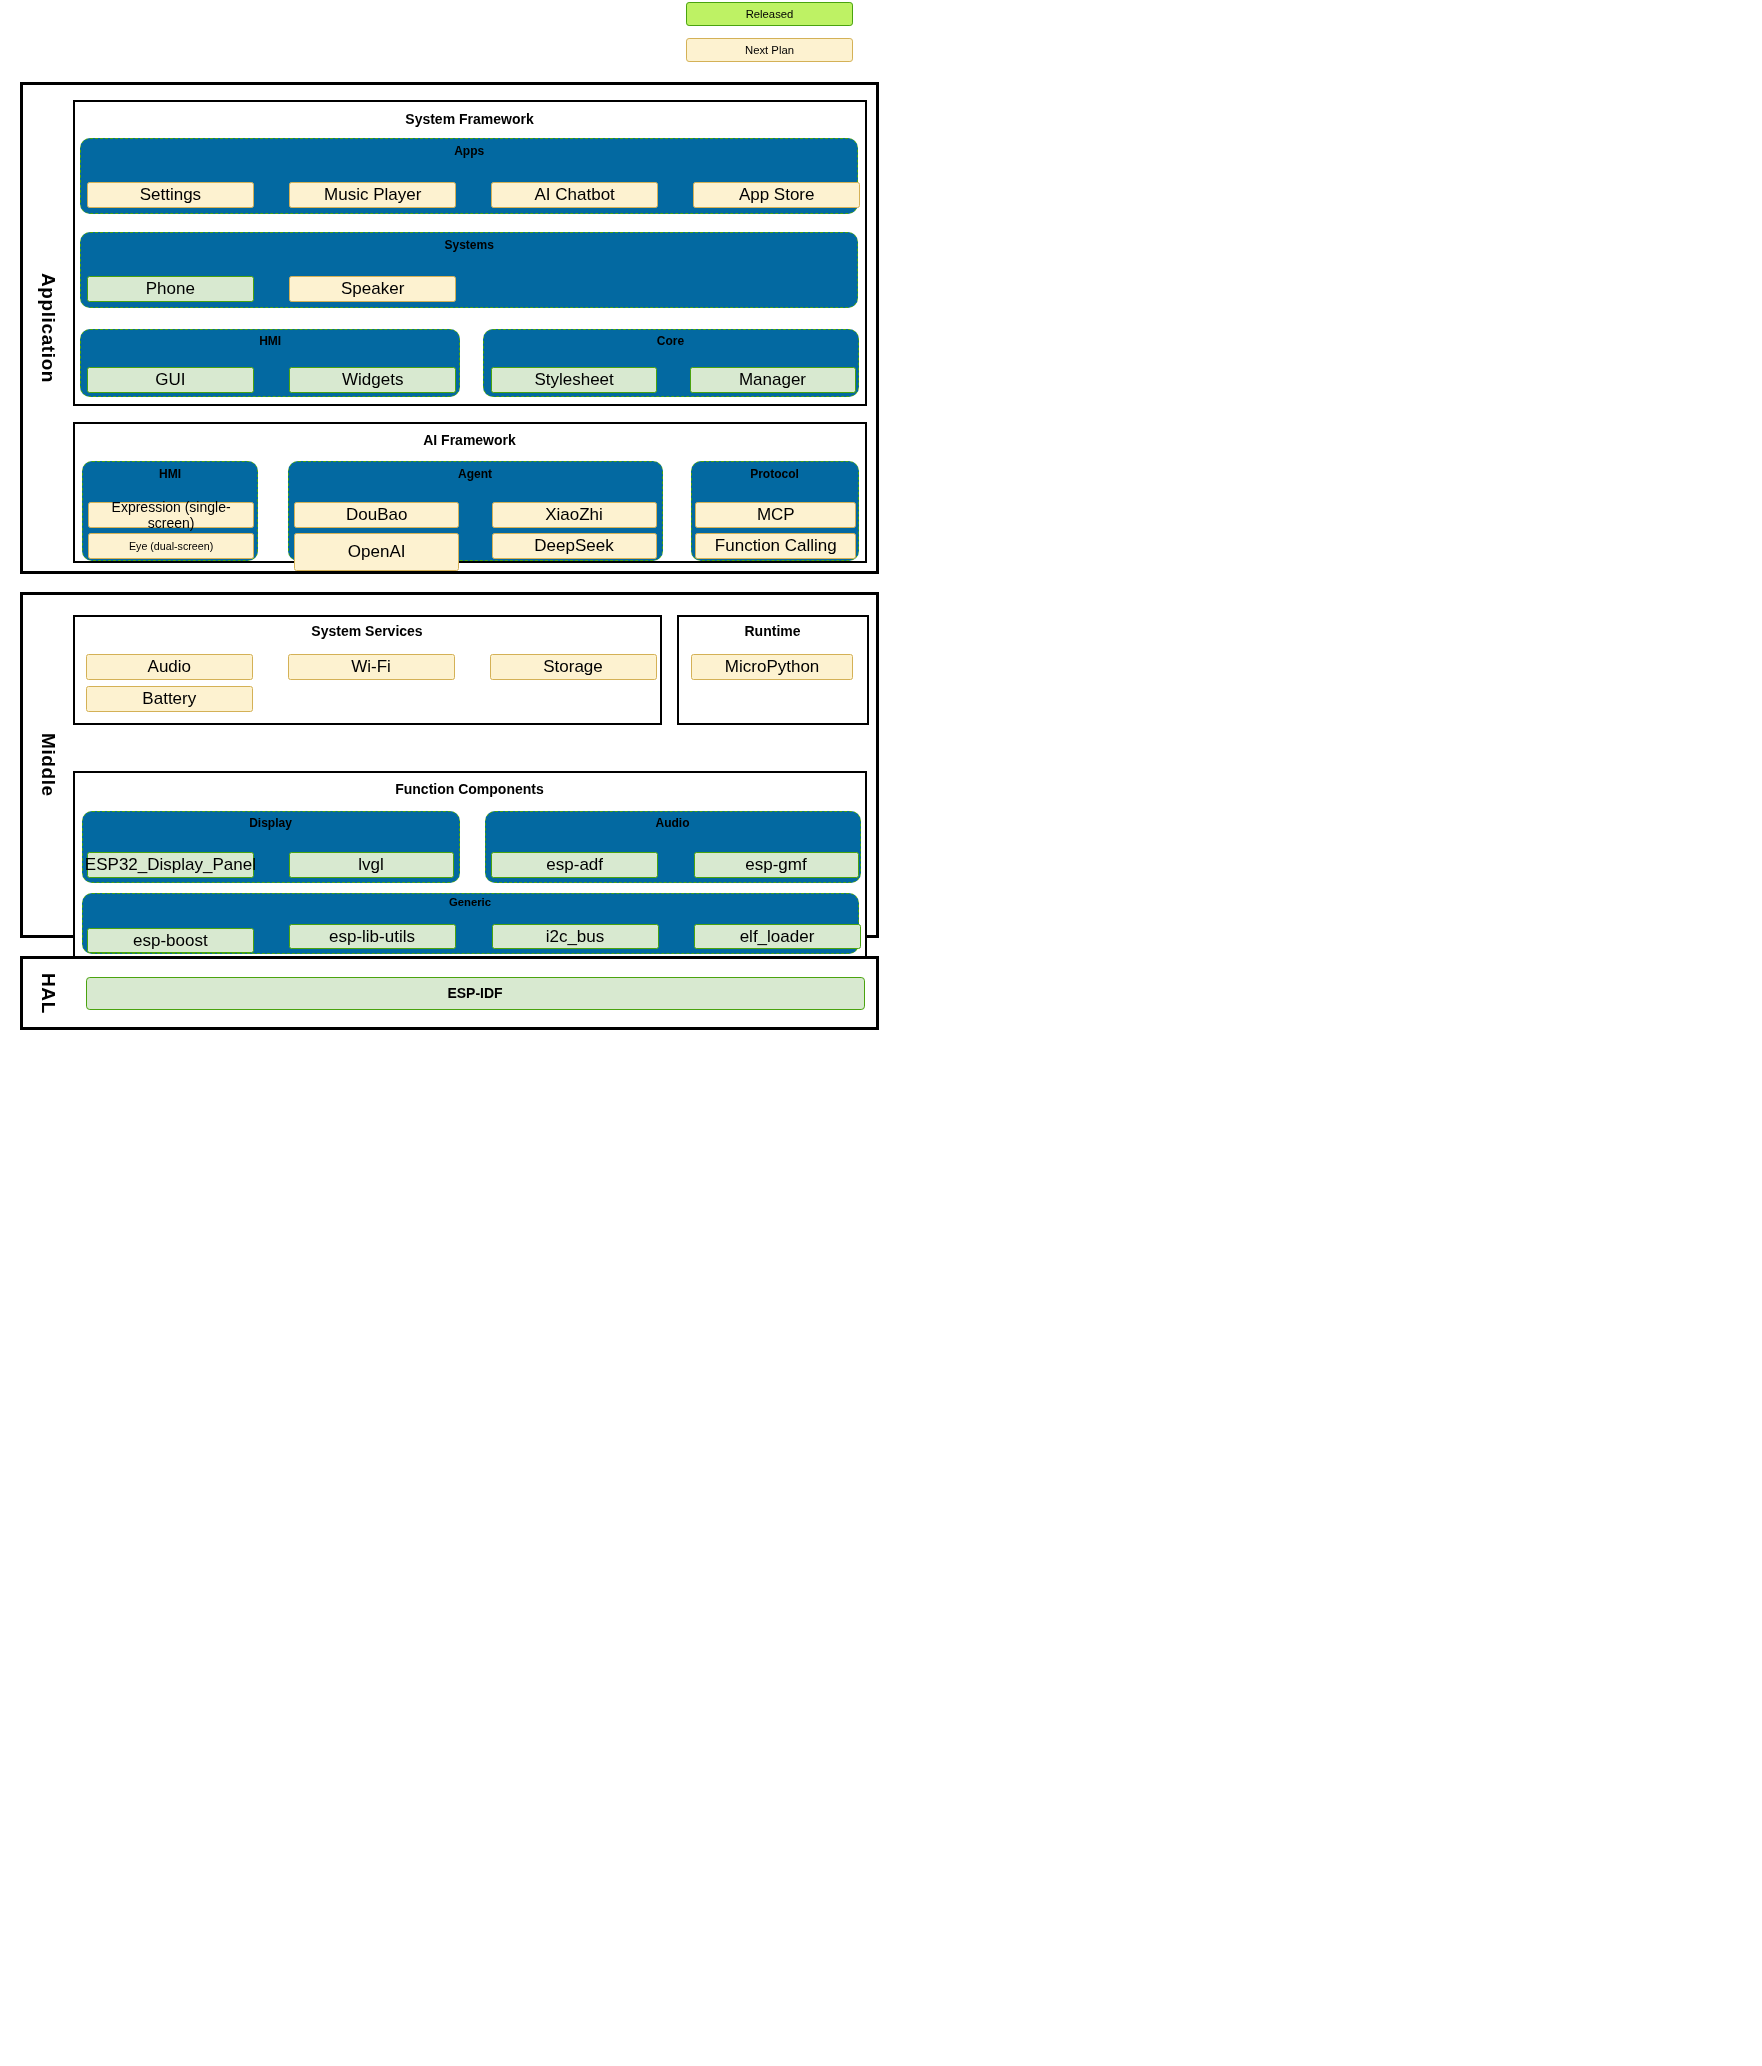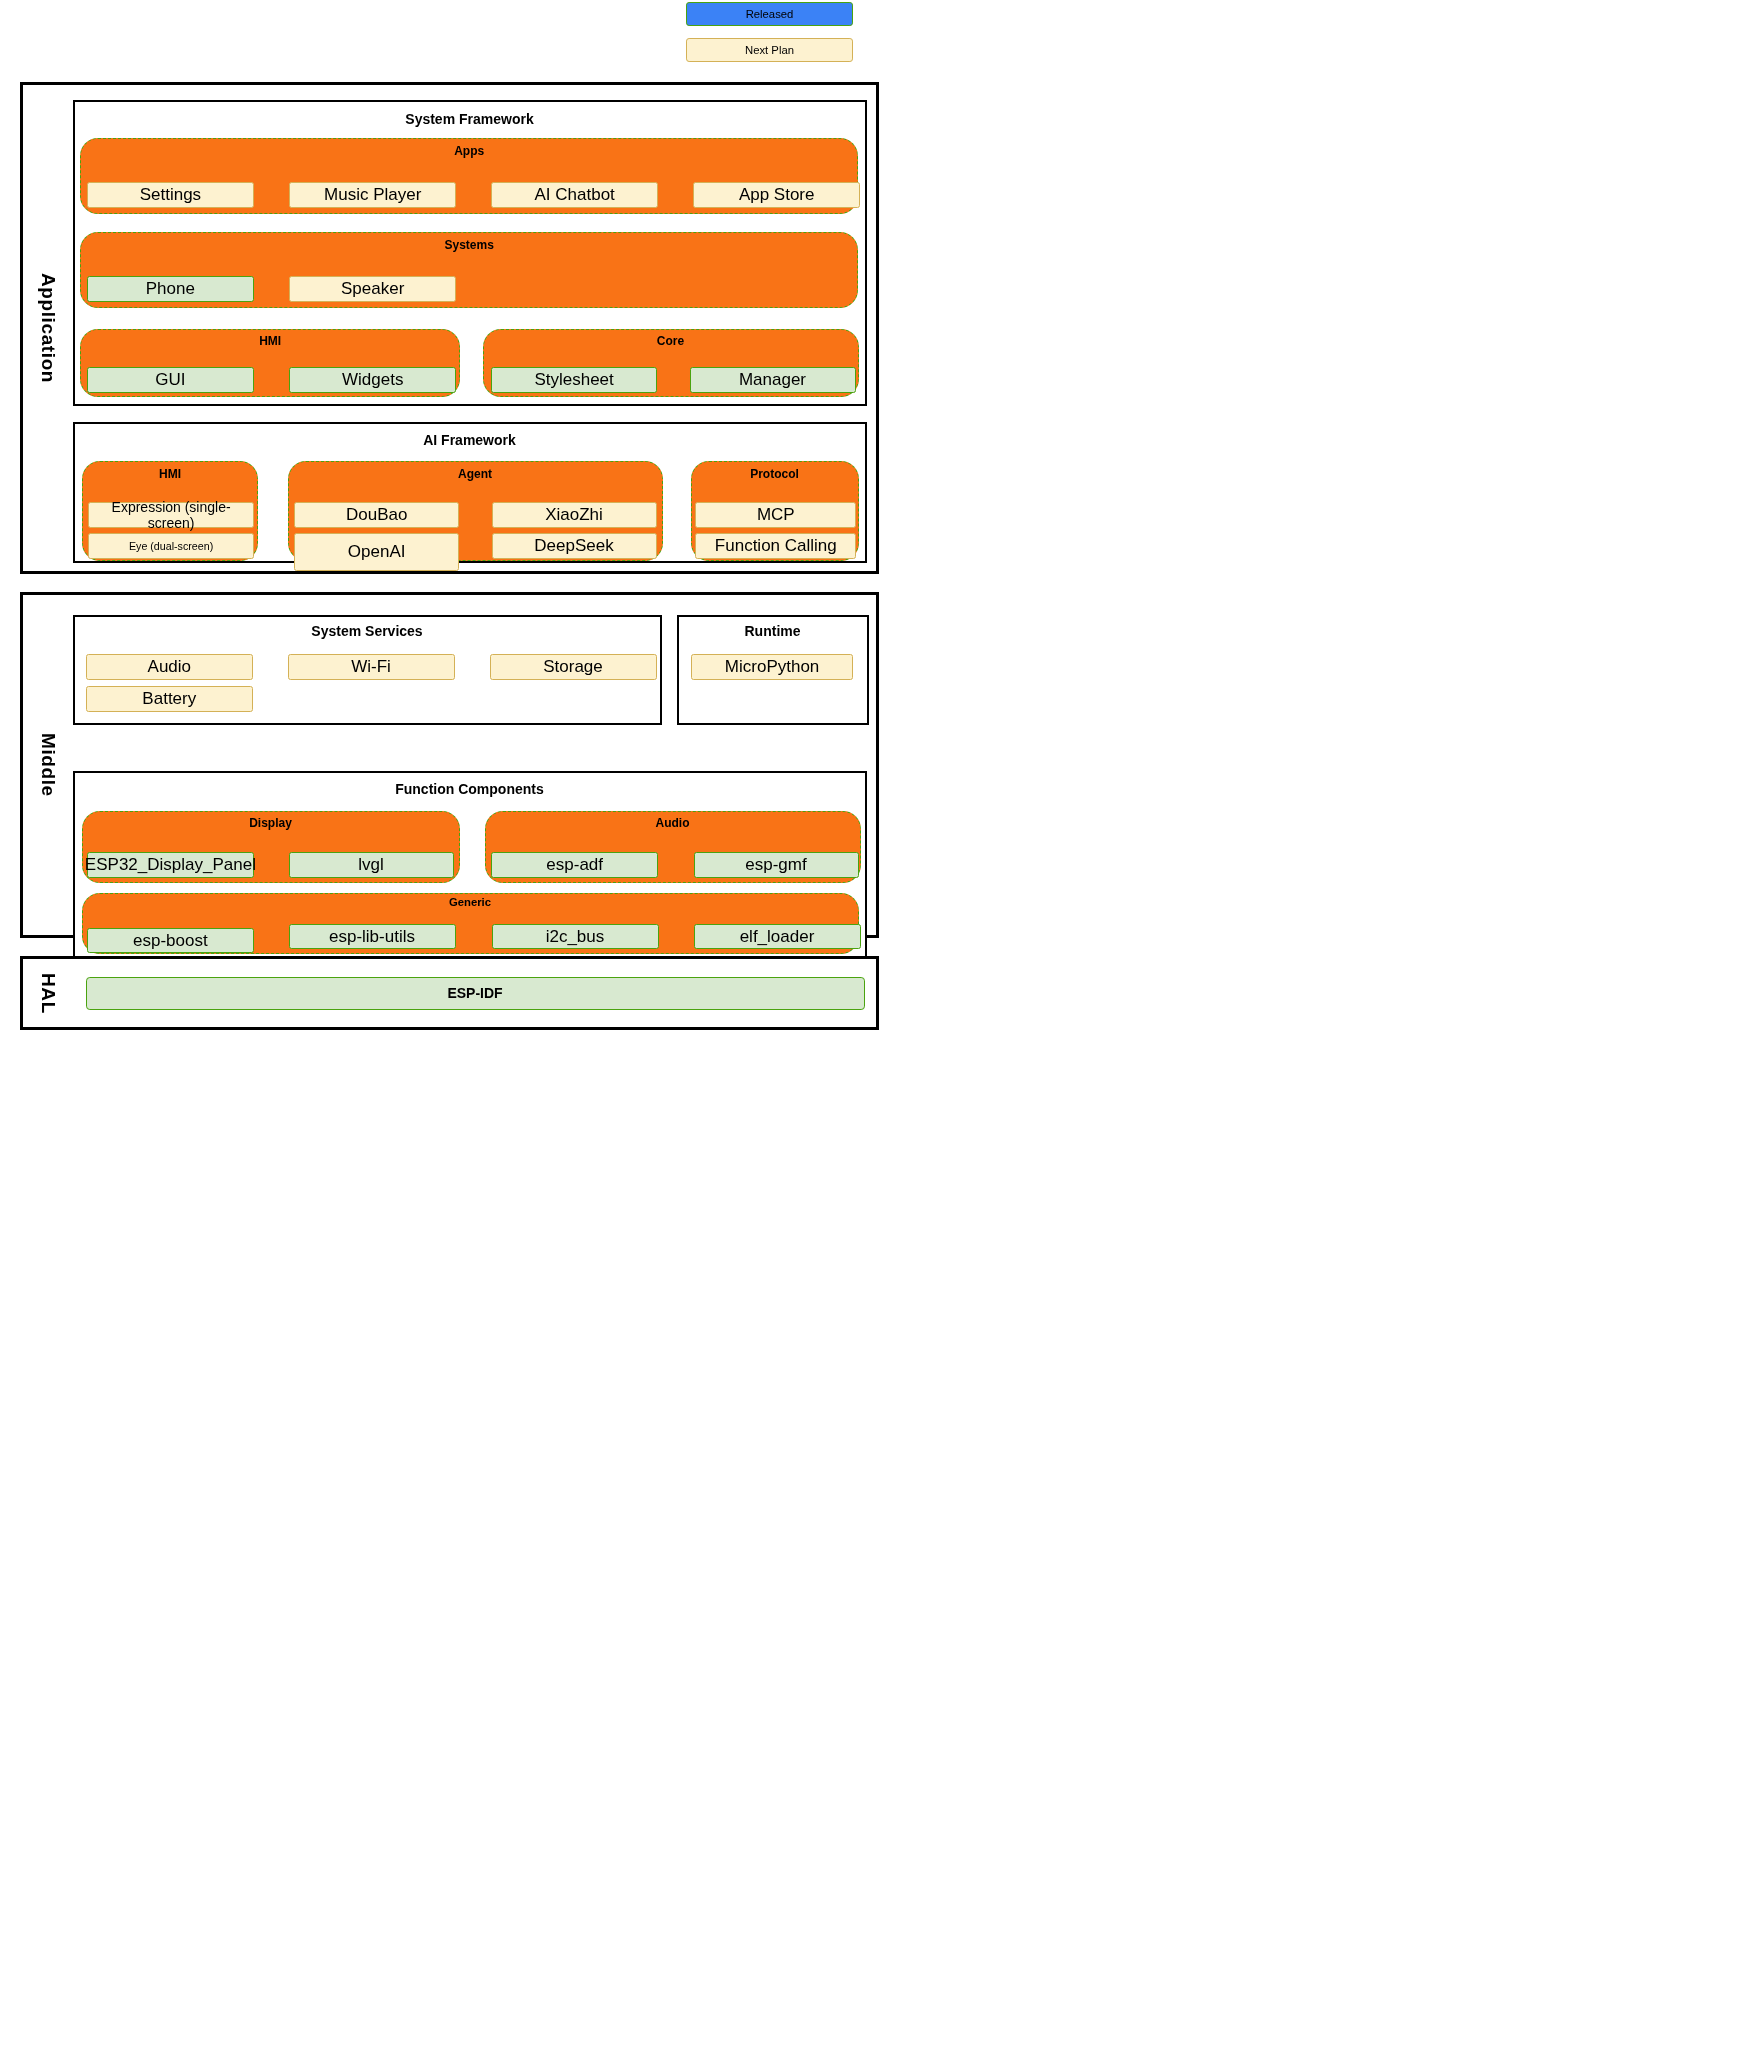--- a/index.html
+++ b/index.html
@@ -3,37 +3,37 @@
 <meta charset="utf-8">
 <style>
   html,body{margin:0;padding:0;background:#fff;}
   .page{position:relative;width:881px;height:1033px;background:#fff;
         font-family:"Liberation Sans",sans-serif;color:#000;}
 
   
   .legend-chip{position:absolute;width:167px;height:24px;border-radius:3.1px;
         display:flex;align-items:center;justify-content:center;font-size:11.3px;
         box-sizing:border-box;}
-  .legend-chip.released{background:#3b82f6;border:1.9px solid #4aa30f;top:1.9px;left:686px;}
+  .legend-chip.released{background:#bef264;border:1.9px solid #4aa30f;top:1.9px;left:686px;}
   .legend-chip.plan{background:#fdf2d0;border:1.9px solid #d4b156;top:38px;left:686px;}
 
   
   .layer{position:absolute;left:19.5px;width:859px;border:3.1px solid #000;box-sizing:border-box;background:#fff;}
   .layer-label{position:absolute;left:1.3px;top:0;height:100%;width:49px;
         display:flex;align-items:center;justify-content:center;
         writing-mode:vertical-rl;font-weight:bold;font-size:19px;letter-spacing:0.6px;}
 
   
   .panel{position:absolute;border:2.5px solid #000;box-sizing:border-box;background:#fff;}
   .panel-title{position:absolute;left:0;width:100%;text-align:center;
         font-weight:bold;font-size:14px;}
 
   
-  .group{position:absolute;background:#f97316;border:1.9px dashed #4aa30f;
-        border-radius:18px;box-sizing:border-box;}
+  .group{position:absolute;background:#0369a1;border:1.9px dashed #4aa30f;
+        border-radius:10px;box-sizing:border-box;}
   .group-label{position:absolute;left:0;width:100%;text-align:center;
         font-weight:bold;font-size:12px;}
 
   
   .chip{position:absolute;height:26.4px;display:flex;align-items:center;justify-content:center;
         font-size:17px;border-radius:2.5px;box-sizing:border-box;text-align:center;}
   .chip.plan{background:#fdf2d0;border:1.3px solid #d4b156;}
   .chip.released{background:#d8e9d0;border:1.3px solid #4aa30f;}
   .chip.big{font-weight:bold;font-size:14px;border-width:1.9px;border-radius:3.8px;}
 </style>

